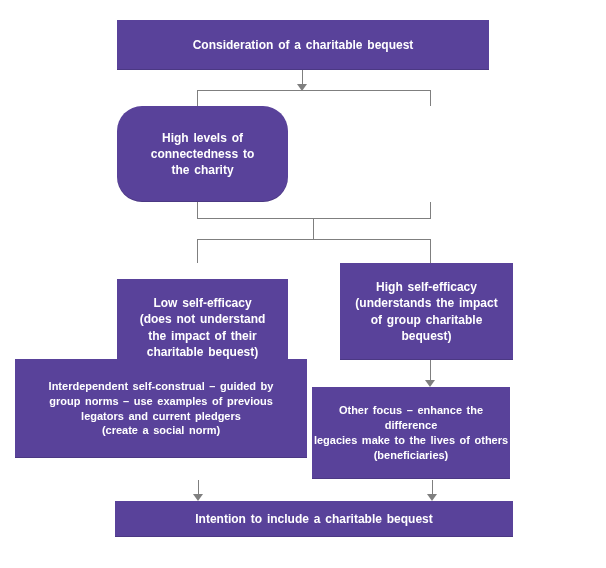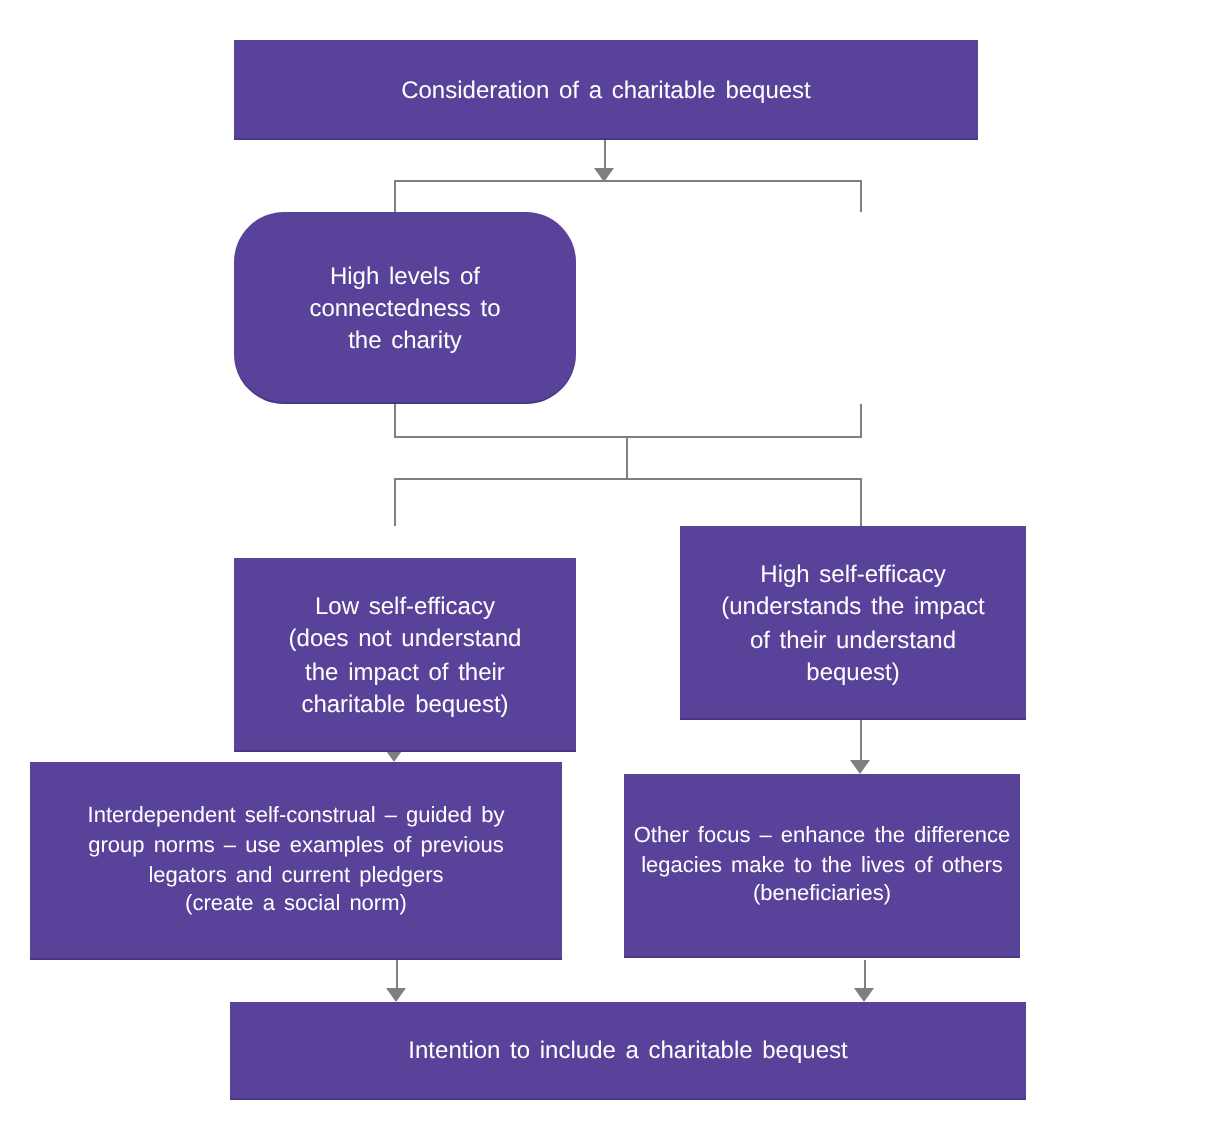--- a/index.html
+++ b/index.html
@@ -24,20 +24,21 @@
     color: var(--text);
     display: flex;
     align-items: center;
     justify-content: center;
     text-align: center;
     white-space: pre-line;
     font-size: 12px;
     line-height: 1.35;
     word-spacing: 1.5px;
     box-shadow: inset 0 -1px 0 rgba(0,0,0,0.15);
+    font-weight: bold;
   }
   .node.small { font-size: 11px; }
   .line {
     position: absolute;
     background: var(--line);
   }
   .arrow {
     position: absolute;
     width: 0;
     height: 0;
@@ -45,23 +46,23 @@
     border-right: 5px solid transparent;
     border-top: 7px solid var(--line);
   }
 
   
   .n-consideration   { left: 117px; top: 20px;  width: 372px; height: 50px; }
   .n-connectedness   { left: 117px; top: 106px; width: 171px; height: 96px; border-radius: 25px; }
   .n-identification  { left: 340px; top: 106px; width: 173px; height: 96px; }
   .n-low-efficacy    { left: 117px; top: 263px; width: 171px; height: 97px; margin-top: 16px; }
   .n-high-efficacy   { left: 340px; top: 263px; width: 173px; height: 97px; }
-  .n-interdependent  { left: 15px;  top: 381px; width: 266px; height: 99px; }
+  .n-interdependent  { left: 15px;  top: 359px; width: 292px; height: 99px; }
   .n-other-focus     { left: 312px; top: 387px; width: 198px; height: 92px; }
-  .n-intention       { left: 115px; top: 501px; width: 398px; height: 49px; }
+  .n-intention       { left: 115px; top: 501px; width: 398px; height: 36px; }
 
   
   .l-a-stem       { left: 302px; top: 70px;  width: 1px;   height: 14px; }
   .ar-a           { left: 297px; top: 84px; }
   .l-a-bar        { left: 197px; top: 90px;  width: 234px; height: 1px; }
   .l-a-drop-l     { left: 197px; top: 90px;  width: 1px;   height: 16px; }
   .l-a-drop-r     { left: 430px; top: 90px;  width: 1px;   height: 16px; }
 
   .l-b-up-l       { left: 197px; top: 202px; width: 1px;   height: 16px; }
   .l-b-up-r       { left: 430px; top: 202px; width: 1px;   height: 16px; }
@@ -117,21 +118,21 @@
 the charity</div>
 
 
   <div class="node n-low-efficacy">Low self-efficacy
 (does not understand
 the impact of their
 charitable bequest)</div>
 
   <div class="node n-high-efficacy">High self-efficacy
 (understands the impact
-of their understand
+of group charitable
 bequest)</div>
 
   <div class="node n-interdependent small">Interdependent self-construal – guided by
 group norms – use examples of previous
 legators and current pledgers
 (create a social norm)</div>
 
   <div class="node n-other-focus small">Other focus – enhance the difference
 legacies make to the lives of others
 (beneficiaries)</div>

